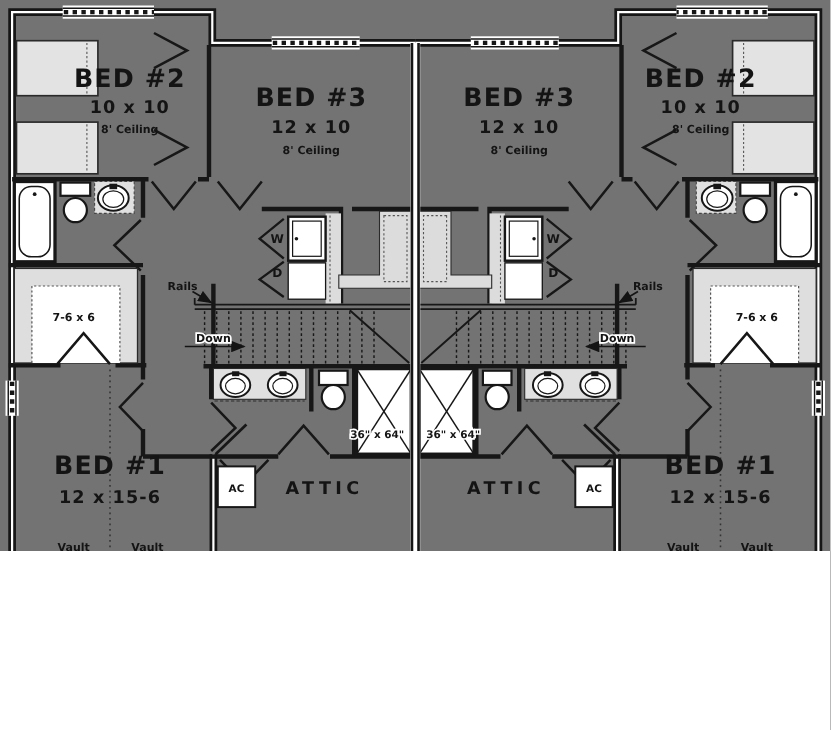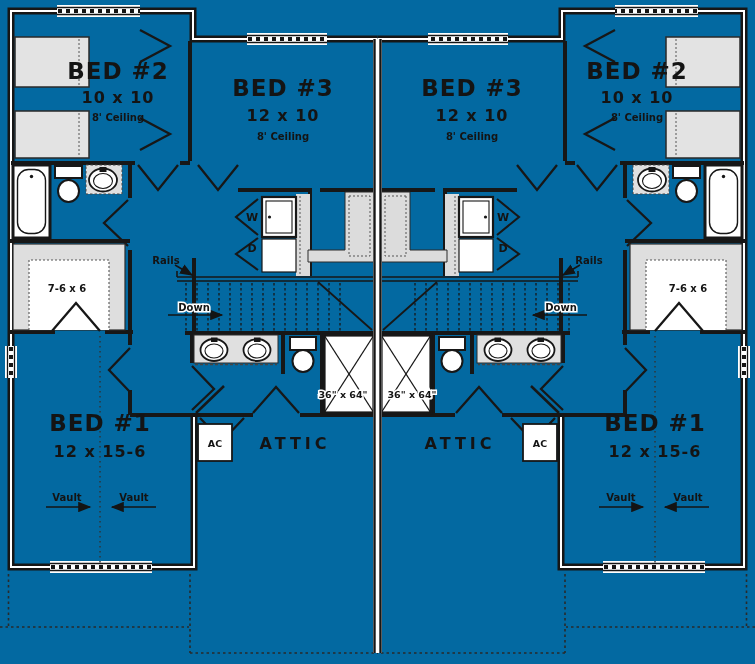--- a/index.html
+++ b/index.html
@@ -1,16 +1,16 @@
 <!DOCTYPE html>
 <html><head>
 <meta charset="utf-8">
 <style>
   html,body{margin:0;padding:0;background:#ffffff;}
-  .stage{width:755px;height:664px;position:relative;background:#0369a1;overflow:hidden;}
+  .stage{width:755px;height:501px;position:relative;background:#737373;overflow:hidden;}
   svg{display:block;}
   .t{font-family:"DejaVu Sans",sans-serif;fill:#141414;}
   .name{font-size:23px;font-weight:bold;letter-spacing:1px;}
   .size{font-size:16px;font-weight:bold;letter-spacing:1px;}
   .ceil{font-size:10px;font-weight:bold;}
   .small{font-size:10px;font-weight:bold;}
   .tiny{font-size:9.5px;font-weight:bold;}
   .attic{font-size:16px;font-weight:bold;letter-spacing:4px;}
   .wd{font-size:11px;font-weight:bold;}
   .halo{paint-order:stroke;stroke:#ffffff;stroke-width:3px;}

